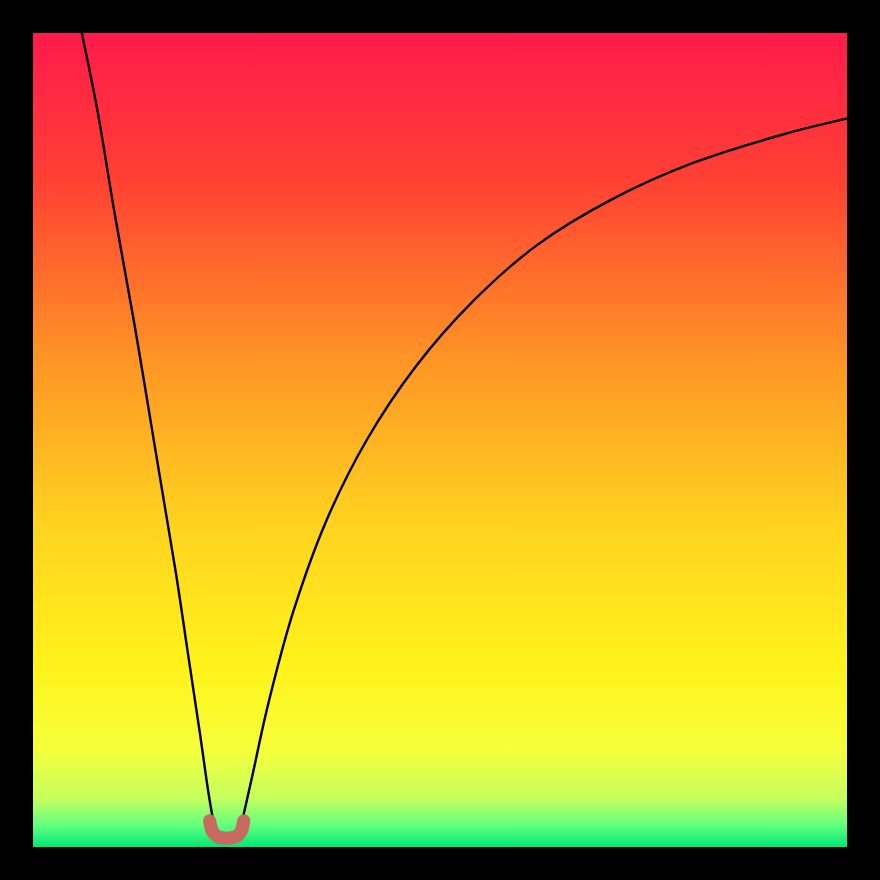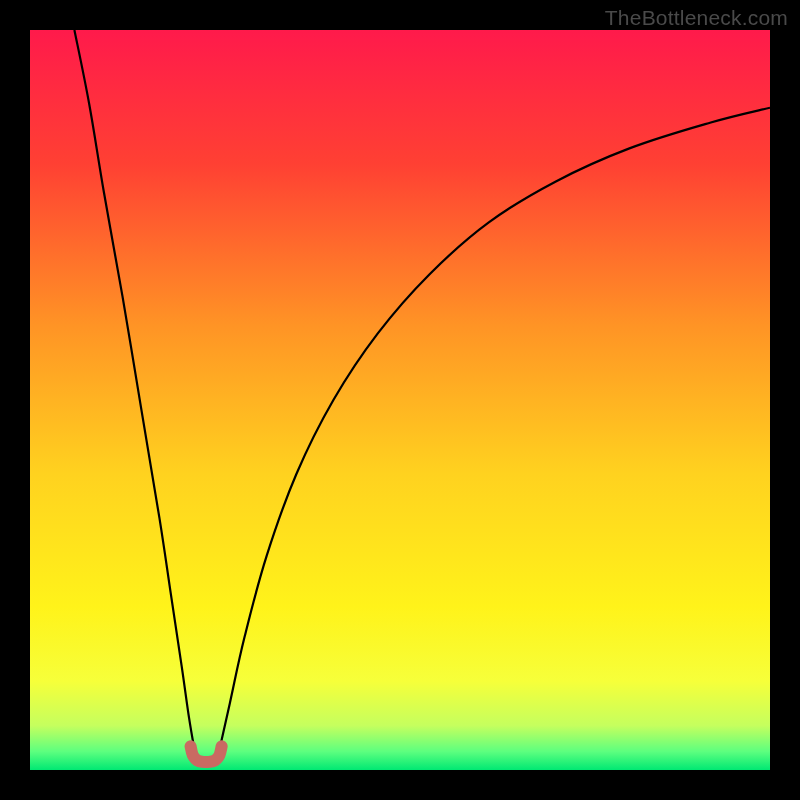--- a/index.html
+++ b/index.html
@@ -54,14 +54,13 @@
           </linearGradient>
       </defs>
       <rect x="0" y="0" width="740" height="740" fill="url(#bg-grad)"></rect>
       <g id="series-layer">
           <path d="M 44.4 0 C 47.064 13.32, 53.872 44.69600000000001, 59.2 74 C 64.528 103.30399999999999, 68.006 128.16799999999995, 74 162.79999999999995 C 79.994 197.43199999999996, 85.84 227.77199999999996, 92.5 266.4 C 99.16 305.028, 104.34 337.44000000000005, 111 377.40000000000003 C 117.66 417.36, 124.172 455.09999999999997, 129.5 488.4 C 134.828 521.6999999999999, 136.60399999999998 535.76, 140.6 562.4 C 144.596 589.04, 148.36999999999998 613.756, 151.7 636.4 C 155.03 659.044, 156.70239999999998 672.6156000000001, 159.1 688.2 C 161.4976 703.7844, 163.95440000000002 716.7196, 165.02 722.98" stroke="#000000" stroke-width="2.2" fill="none" stroke-linecap="butt" stroke-linejoin="round"></path>
           <path d="M 188.70000000000002 722.98 C 190.698 714.0556, 195.138 694.3124, 199.8 673.4 C 204.46200000000002 652.4875999999999, 207.94 633.4399999999999, 214.6 606.8 C 221.26 580.16, 227.47600000000003 554.704, 236.8 525.4 C 246.124 496.096, 254.41199999999998 471.972, 266.4 444 C 278.388 416.028, 288.748 395.308, 303.4 370 C 318.05199999999996 344.692, 330.4839999999999 326.04400000000004, 347.79999999999995 303.40000000000003 C 365.116 280.75600000000003, 379.62 264.18, 399.6 244.2 C 419.58000000000004 224.21999999999997, 436.156 209.04999999999998, 458.8 192.39999999999998 C 481.444 175.74999999999997, 500.092 165.01999999999992, 525.4 151.69999999999993 C 550.708 138.37999999999994, 571.4280000000001 129.05599999999995, 599.4000000000001 118.39999999999998 C 627.3720000000001 107.74399999999999, 655.4920000000001 99.82600000000001, 680.8000000000001 92.5 C 706.1080000000001 85.17399999999999, 729.344 80.36399999999995, 740 77.69999999999993" stroke="#000000" stroke-width="2.2" fill="none" stroke-linecap="butt" stroke-linejoin="round"></path>
           <path d="M 160.58 716.32 C 160.9796 717.9184, 161.6012 722.6692, 162.8 725.2 C 163.99880000000002 727.7308, 165.3752 729.1812, 167.24 730.38 C 169.1048 731.5788, 171.0288 731.5936, 173.16 731.86 C 175.2912 732.1264, 176.94879999999998 732.1264, 179.07999999999998 731.86 C 181.2112 731.5936, 183.1352 731.5788, 185 730.38 C 186.8648 729.1812, 188.2412 727.7308, 189.44 725.2 C 190.6388 722.6692, 191.2604 717.9184, 191.66 716.32" stroke="#c96a62" stroke-width="12" fill="none" stroke-linecap="round" stroke-linejoin="round"></path>
         </g>
     </svg>
   </div>
-  <div class="watermark">TheBottleneck.com</div>
 </div>
 
 </body></html>

